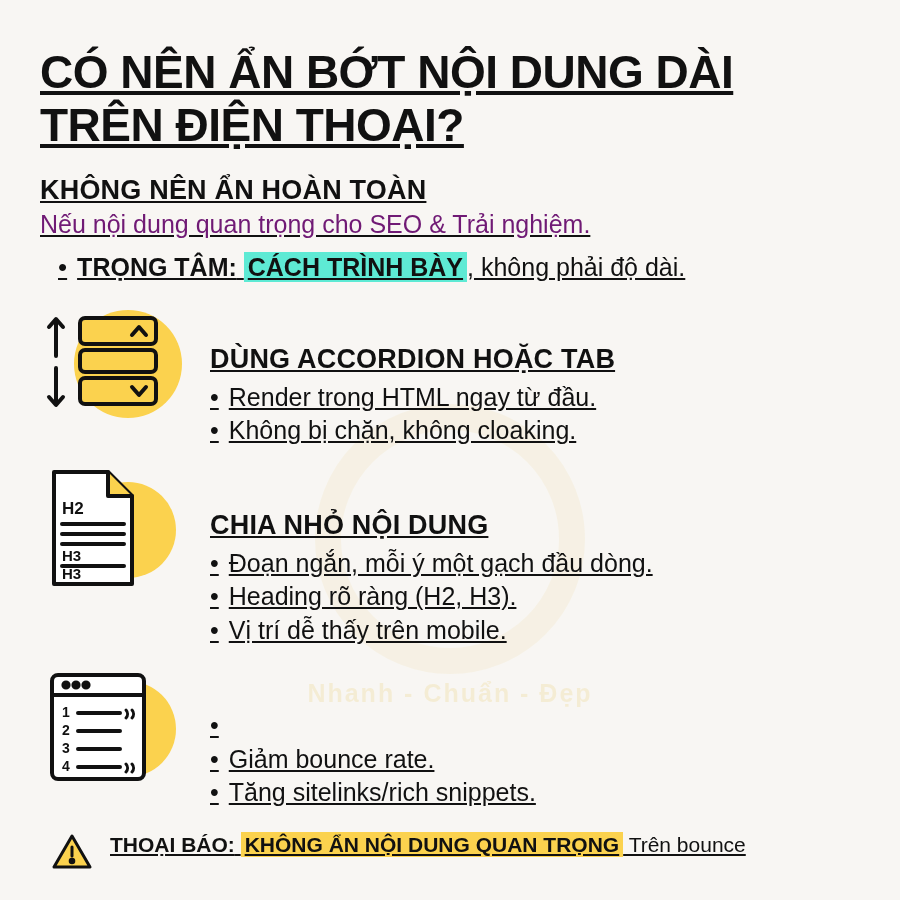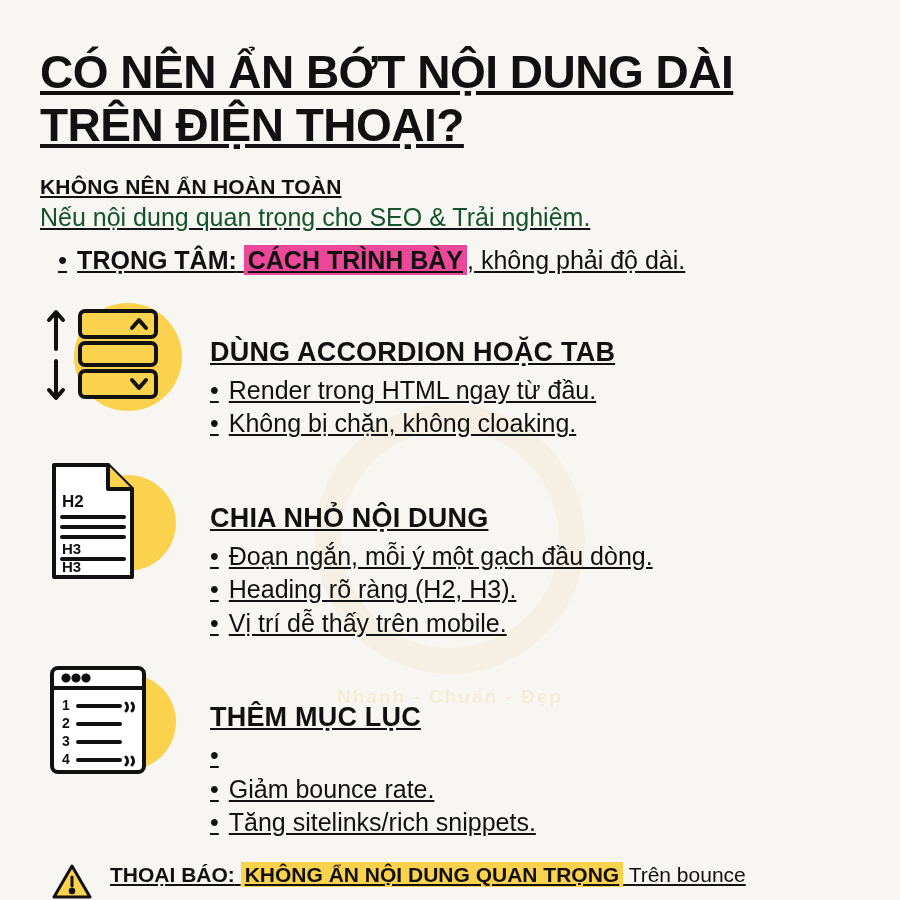--- a/index.html
+++ b/index.html
@@ -35,21 +35,21 @@
     pointer-events: none;
     z-index: 0;
     opacity: 0.16;
   }
   .wm-text {
     position: absolute;
     left: 0;
     right: 0;
     bottom: 8px;
     text-align: center;
-    font-size: 19px;
+    font-size: 25px;
     letter-spacing: 2px;
     color: #e3bb3a;
     font-weight: 600;
   }
   .wm-circle {
     position: absolute;
     left: 50%;
     top: 8px;
     transform: translateX(-50%);
     width: 270px;
@@ -64,44 +64,44 @@
   h1.title {
     font-size: 46px;
     line-height: 1.16;
     font-weight: 800;
     letter-spacing: -0.5px;
     margin: 0 0 22px 0;
     text-transform: uppercase;
   }
 
   .sub-head {
-    font-size: 21px;
+    font-size: 27px;
     font-weight: 800;
     letter-spacing: 0.2px;
     text-transform: uppercase;
     margin: 0 0 4px 0;
   }
   .sub-line {
     font-size: 25px;
     font-weight: 400;
-    color: #14532d;
+    color: #701a75;
     margin: 0 0 14px 0;
   }
 
   .focus-row {
     display: flex;
     align-items: baseline;
     gap: 10px;
     font-size: 25px;
     margin: 0 0 20px 18px;
   }
   .bullet-dot { font-size: 26px; line-height: 1; }
   .focus-label { font-weight: 800; }
   .hl {
-    background: #ec4899;
+    background: #5eead4;
     font-weight: 800;
     padding: 1px 4px;
   }
 
   
   .section {
     display: flex;
     align-items: flex-start;
     gap: 22px;
     margin-bottom: 20px;
@@ -259,21 +259,20 @@
             <text x="22" y="68" font-family="Liberation Sans, sans-serif" font-size="14" font-weight="bold" fill="#111" stroke="none">2</text>
             <text x="22" y="86" font-family="Liberation Sans, sans-serif" font-size="14" font-weight="bold" fill="#111" stroke="none">3</text>
             <text x="22" y="104" font-family="Liberation Sans, sans-serif" font-size="14" font-weight="bold" fill="#111" stroke="none">4</text>
             <path d="M38 46 H80 M38 64 H80 M38 82 H80 M38 100 H80"></path>
             <path d="M86 43 a6 6 0 0 1 0 8 M92 43 a6 6 0 0 1 0 8" stroke-width="3"></path>
             <path d="M86 97 a6 6 0 0 1 0 8 M92 97 a6 6 0 0 1 0 8" stroke-width="3"></path>
           </g>
         </svg>
       </div>
       <div class="sec-body">
-        <div class="sec-title">THÊM MỤC LỤC</div>
         <div class="sec-li">
           <span>•</span>
         </div>
         <div class="sec-li">
           <span>•</span>
           <span>Giảm bounce rate.</span>
         </div>
         <div class="sec-li">
           <span>•</span>
           <span>Tăng sitelinks/rich snippets.</span>

